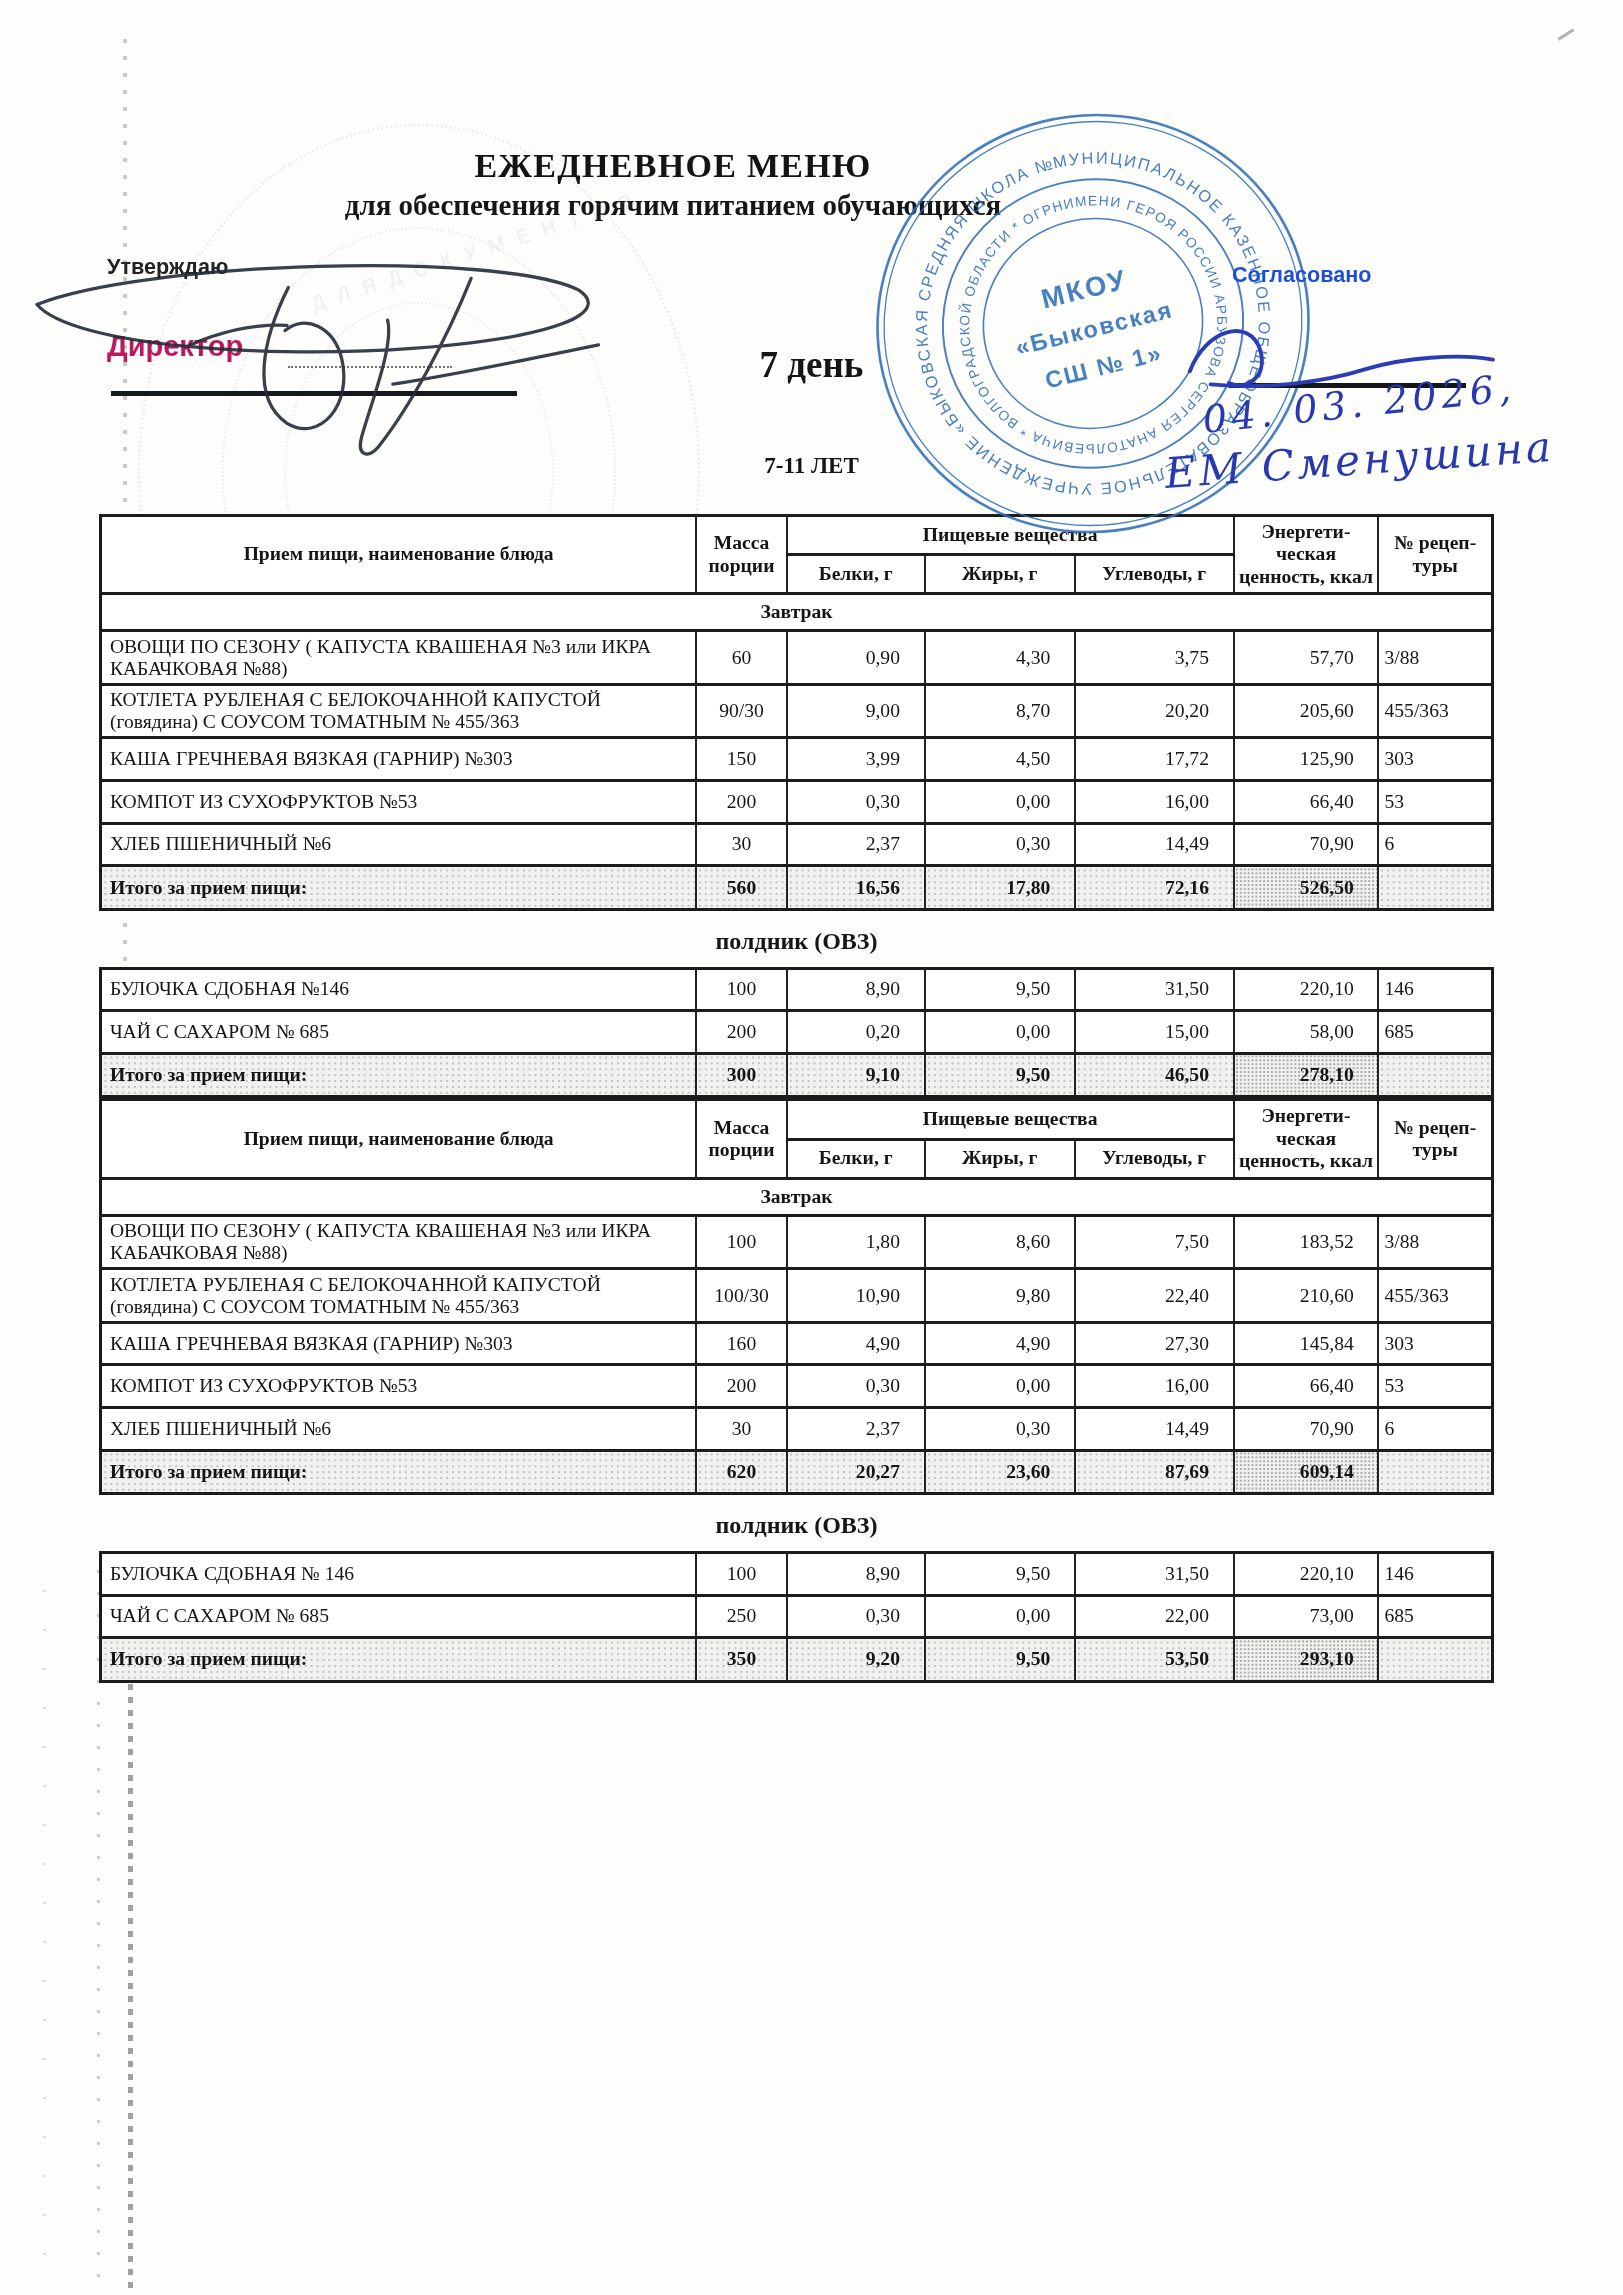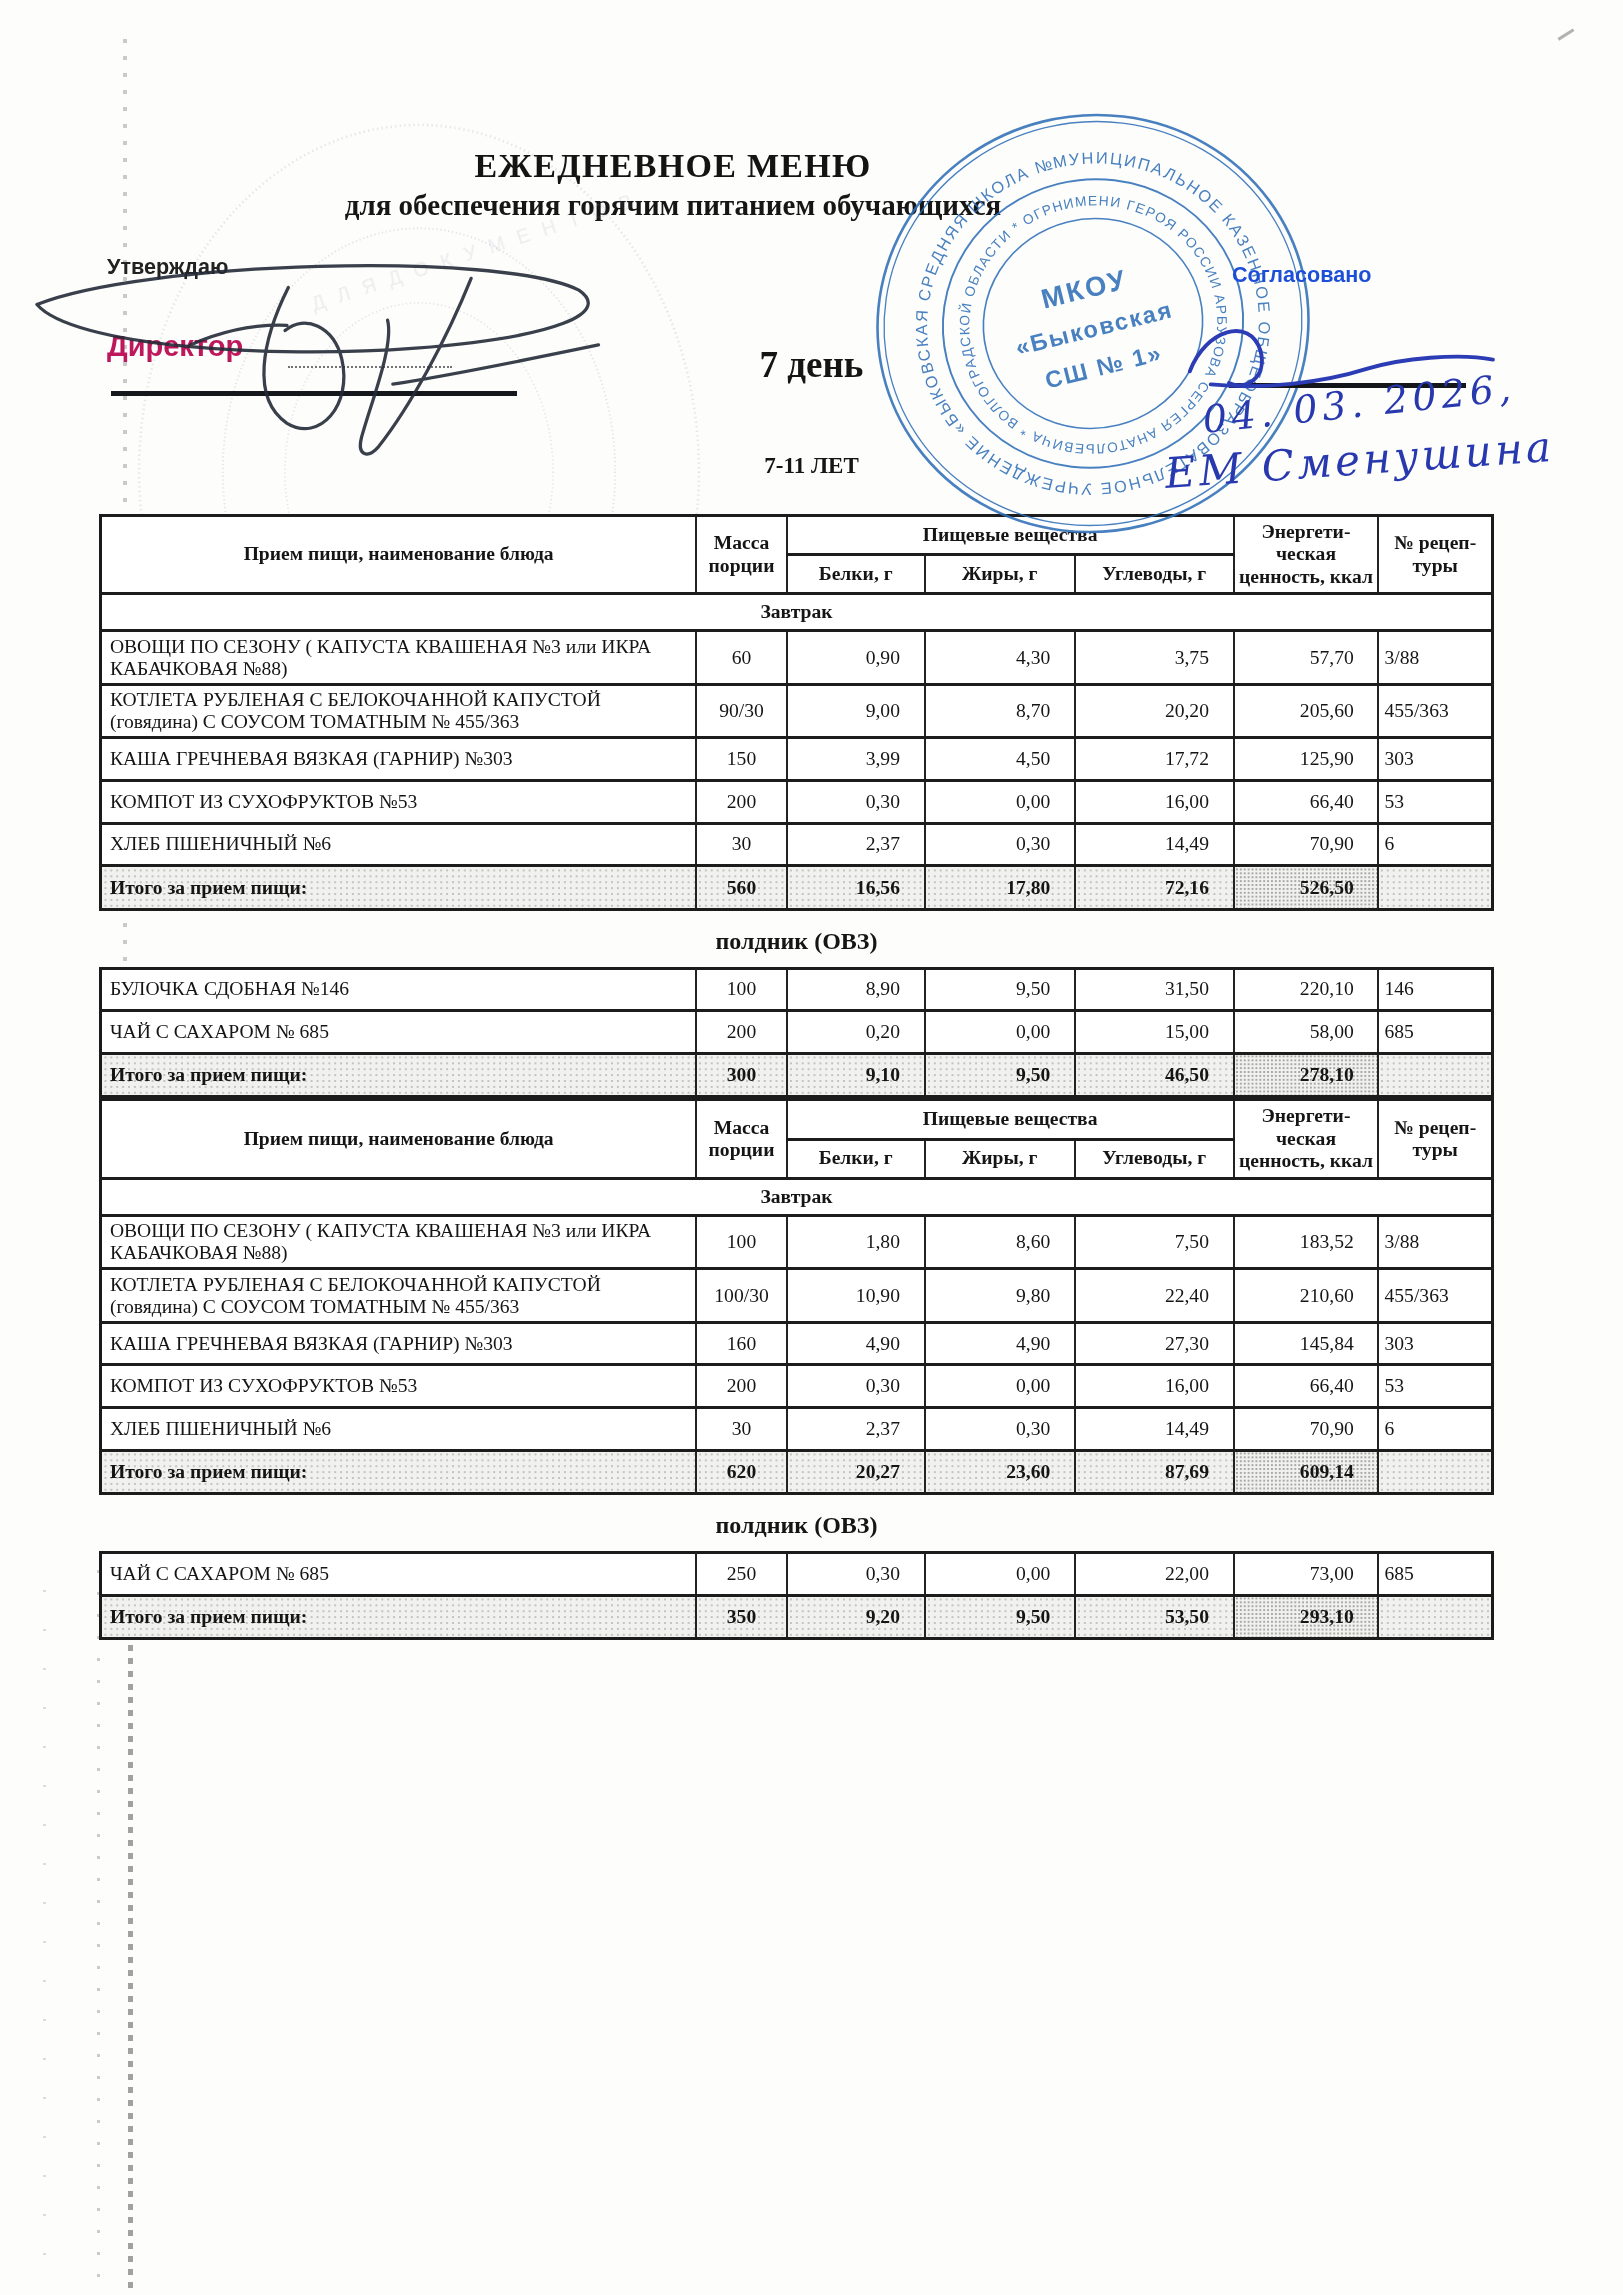--- a/index.html
+++ b/index.html
@@ -379,20 +379,29 @@
         <col style="width:42.8%">
           <col style="width:6.5%">
           <col style="width:9.9%">
         <col style="width:10.8%">
           <col style="width:11.4%">
           <col style="width:10.4%">
           <col style="width:8.2%">
       </colgroup>
       <tbody>
           <tr class="dish">
+            <td class="c-name">БУЛОЧКА СДОБНАЯ № 146</td>
+            <td class="c-mass">100</td>
+            <td class="c-num">8,90</td>
+            <td class="c-num">9,50</td>
+            <td class="c-num">31,50</td>
+            <td class="c-num c-kcal">220,10</td>
+            <td class="c-rec">146</td>
+          </tr>
+          <tr class="dish">
             <td class="c-name">ЧАЙ С САХАРОМ  № 685</td>
             <td class="c-mass">250</td>
             <td class="c-num">0,30</td>
             <td class="c-num">0,00</td>
             <td class="c-num">22,00</td>
             <td class="c-num c-kcal">73,00</td>
             <td class="c-rec">685</td>
           </tr>
           <tr class="total">
             <td class="c-name">Итого за прием пищи:</td>

